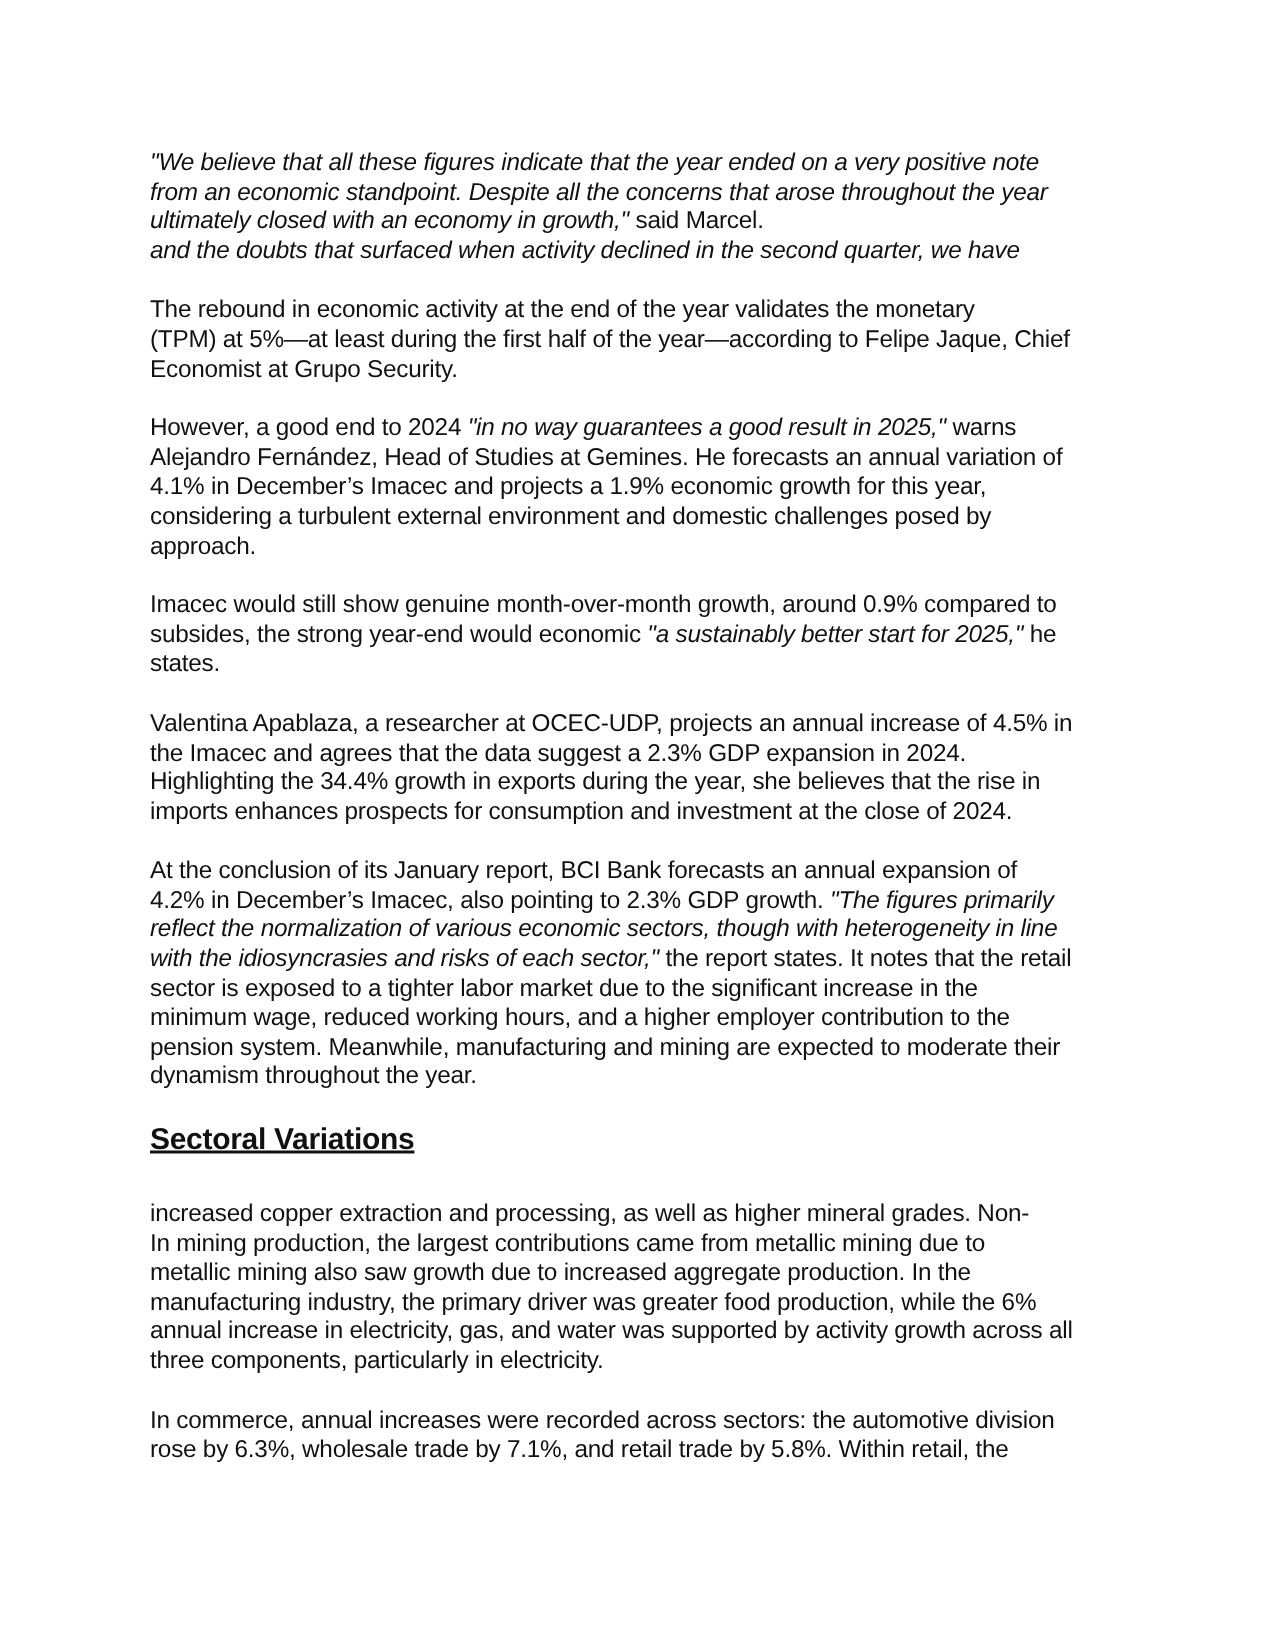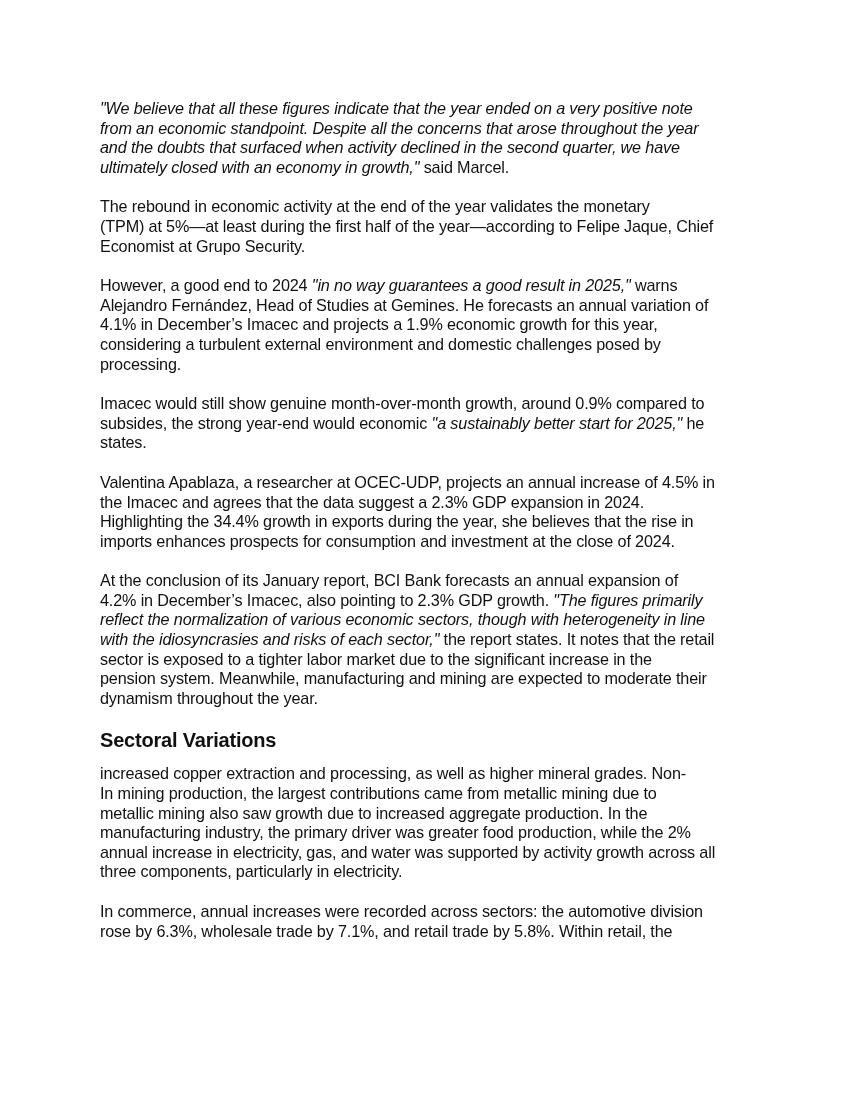--- a/index.html
+++ b/index.html
@@ -28,78 +28,80 @@
       letter-spacing: -0.15px;
       white-space: nowrap;
     }
     .line {
       display: block;
     }
     .it {
       font-style: italic;
     }
     h2.section-heading {
-      margin: 0 0 12px 0;
+      margin: 0 0 28px 0;
       font-size: 20px;
       font-weight: bold;
       line-height: 24px;
       letter-spacing: -0.2px;
+      text-decoration: underline;
     }
   </style>
 </head>
 <body>
 
 <div class="page">
   <div id="body-paragraphs">
       <p class="para">
         <span class="line"><span class="it">"We believe that all these figures indicate that the year ended on a very positive note</span></span>
         <span class="line"><span class="it">from an economic standpoint. Despite all the concerns that arose throughout the year</span></span>
+        <span class="line"><span class="it">ultimately closed with an economy in growth,"</span><span> said Marcel.</span></span>
         <span class="line"><span class="it">and the doubts that surfaced when activity declined in the second quarter, we have</span></span>
-        <span class="line"><span class="it">ultimately closed with an economy in growth,"</span><span> said Marcel.</span></span>
       </p>
       <p class="para">
         <span class="line"><span>The rebound in economic activity at the end of the year validates the monetary</span></span>
         <span class="line"><span>(TPM) at 5%—at least during the first half of the year—according to Felipe Jaque, Chief</span></span>
         <span class="line"><span>Economist at Grupo Security.</span></span>
       </p>
       <p class="para">
         <span class="line"><span>However, a good end to 2024 </span><span class="it">"in no way guarantees a good result in 2025,"</span><span> warns</span></span>
         <span class="line"><span>Alejandro Fernández, Head of Studies at Gemines. He forecasts an annual variation of</span></span>
         <span class="line"><span>4.1% in December’s Imacec and projects a 1.9% economic growth for this year,</span></span>
         <span class="line"><span>considering a turbulent external environment and domestic challenges posed by</span></span>
-        <span class="line"><span>processing.</span></span>
+        <span class="line"><span>approach.</span></span>
       </p>
       <p class="para">
         <span class="line"><span>Imacec would still show genuine month-over-month growth, around 0.9% compared to</span></span>
         <span class="line"><span>subsides, the strong year-end would economic </span><span class="it">"a sustainably better start for 2025,"</span><span> he</span></span>
         <span class="line"><span>states.</span></span>
       </p>
       <p class="para">
         <span class="line"><span>Valentina Apablaza, a researcher at OCEC-UDP, projects an annual increase of 4.5% in</span></span>
         <span class="line"><span>the Imacec and agrees that the data suggest a 2.3% GDP expansion in 2024.</span></span>
         <span class="line"><span>Highlighting the 34.4% growth in exports during the year, she believes that the rise in</span></span>
         <span class="line"><span>imports enhances prospects for consumption and investment at the close of 2024.</span></span>
       </p>
       <p class="para">
         <span class="line"><span>At the conclusion of its January report, BCI Bank forecasts an annual expansion of</span></span>
         <span class="line"><span>4.2% in December’s Imacec, also pointing to 2.3% GDP growth. </span><span class="it">"The figures primarily</span></span>
         <span class="line"><span class="it">reflect the normalization of various economic sectors, though with heterogeneity in line</span></span>
         <span class="line"><span class="it">with the idiosyncrasies and risks of each sector,"</span><span> the report states. It notes that the retail</span></span>
         <span class="line"><span>sector is exposed to a tighter labor market due to the significant increase in the</span></span>
+        <span class="line"><span>minimum wage, reduced working hours, and a higher employer contribution to the</span></span>
         <span class="line"><span>pension system. Meanwhile, manufacturing and mining are expected to moderate their</span></span>
         <span class="line"><span>dynamism throughout the year.</span></span>
       </p>
     </div>
   <h2 class="section-heading">Sectoral Variations</h2>
   <div id="section-paragraphs">
       <p class="para">
         <span class="line"><span>increased copper extraction and processing, as well as higher mineral grades. Non-</span></span>
         <span class="line"><span>In mining production, the largest contributions came from metallic mining due to</span></span>
         <span class="line"><span>metallic mining also saw growth due to increased aggregate production. In the</span></span>
-        <span class="line"><span>manufacturing industry, the primary driver was greater food production, while the 2%</span></span>
+        <span class="line"><span>manufacturing industry, the primary driver was greater food production, while the 6%</span></span>
         <span class="line"><span>annual increase in electricity, gas, and water was supported by activity growth across all</span></span>
         <span class="line"><span>three components, particularly in electricity.</span></span>
       </p>
       <p class="para">
         <span class="line"><span>In commerce, annual increases were recorded across sectors: the automotive division</span></span>
         <span class="line"><span>rose by 6.3%, wholesale trade by 7.1%, and retail trade by 5.8%. Within retail, the</span></span>
       </p>
     </div>
 </div>
 

